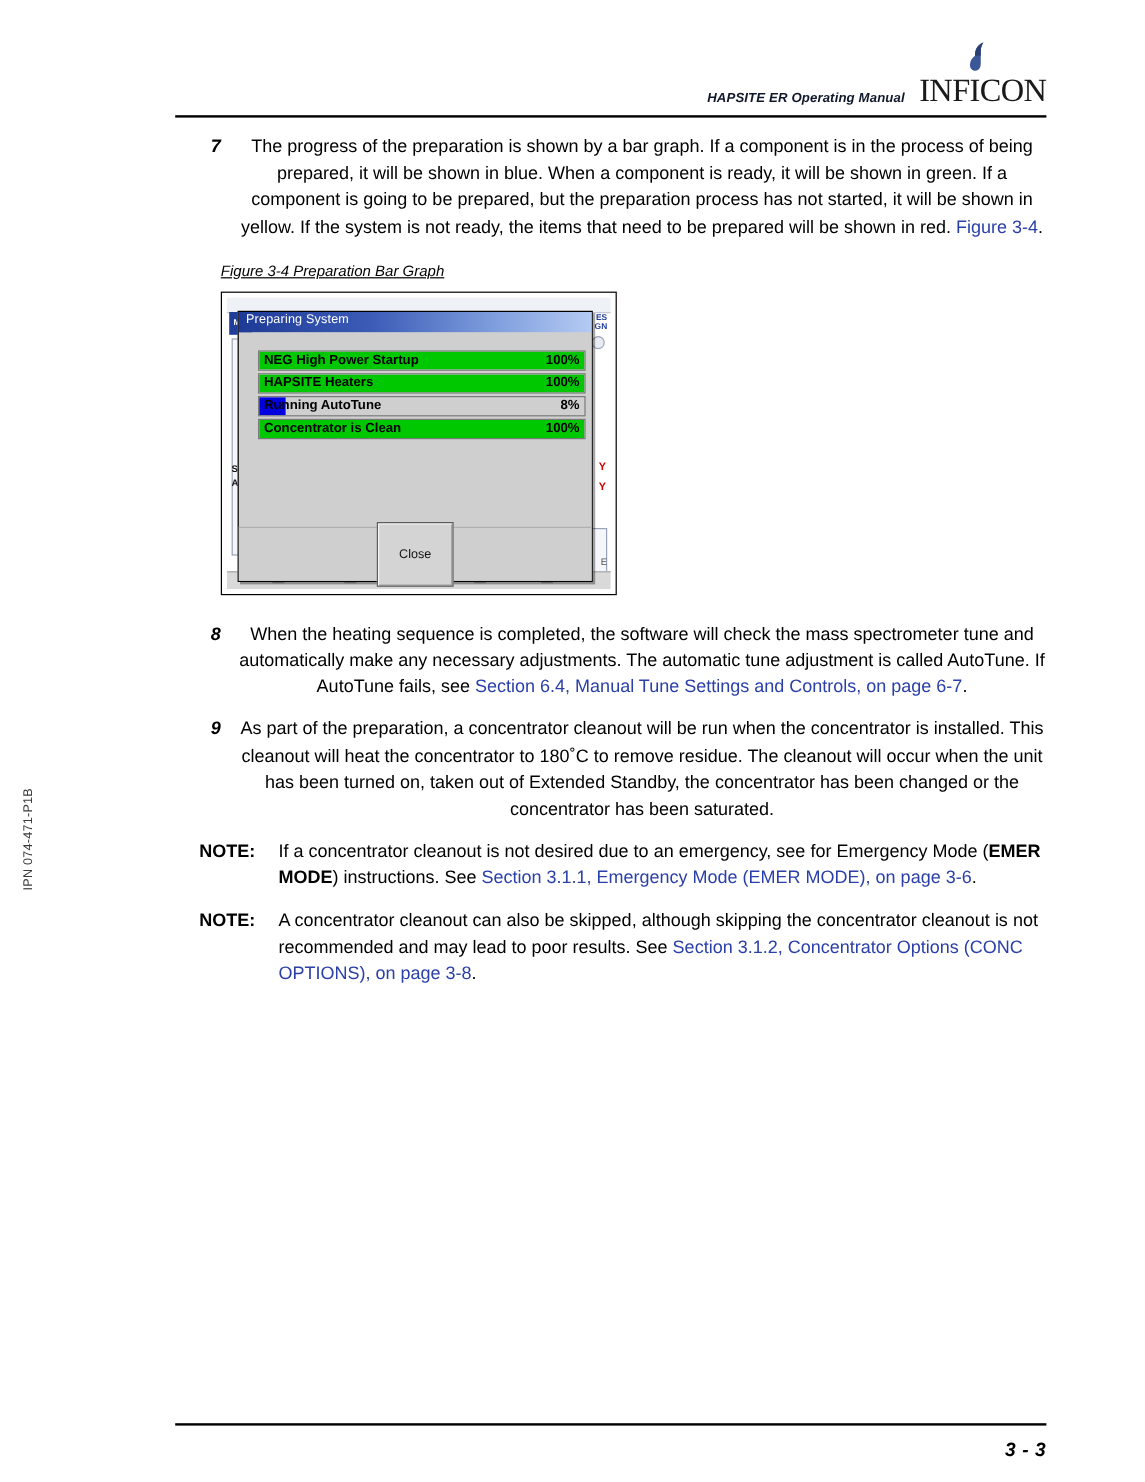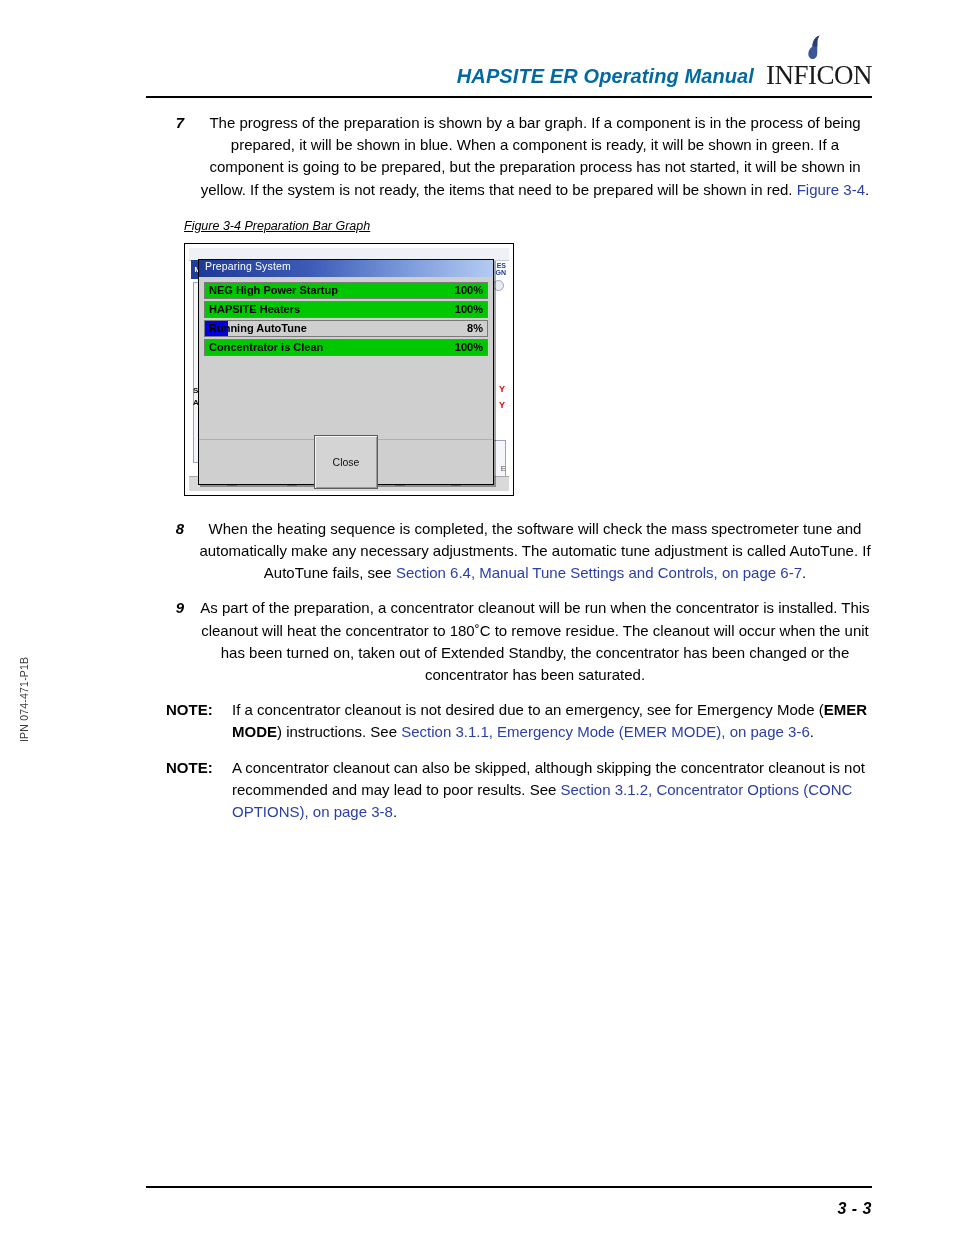--- a/index.html
+++ b/index.html
@@ -27,22 +27,22 @@
   .header-inner {
     display: flex;
     align-items: flex-end;
     justify-content: flex-end;
     gap: 12px;
     height: 44px;
   }
   .header-title {
     font-style: italic;
     font-weight: bold;
-    font-size: 20px;
-    color: #0369a1;
+    font-size: 11px;
+    color: #0f172a;
     letter-spacing: 0.1px;
     padding-bottom: 2px;
   }
   .logo-wrap {
     display: flex;
     align-items: center;
     gap: 1px;
     padding-bottom: 1px;
     flex-direction: column;
   }
@@ -295,22 +295,23 @@
     box-sizing: border-box;
   }
   .dialog-title {
     color: #ffffff;
     font-size: 10.5px;
     letter-spacing: 0.15px;
   }
   .dialog-body {
     flex: 1 1 auto;
     background: #cfcfcf;
-    padding: 5px 5px 0 5px;
+    padding: 15px 5px 0 5px;
     box-sizing: border-box;
+    margin-left: 11px;
   }
   .bar-row {
     position: relative;
     height: 17px;
     margin-bottom: 2px;
     border: 1px solid #7a7a7a;
     background: #cfcfcf;
     box-sizing: border-box;
     overflow: hidden;
   }

